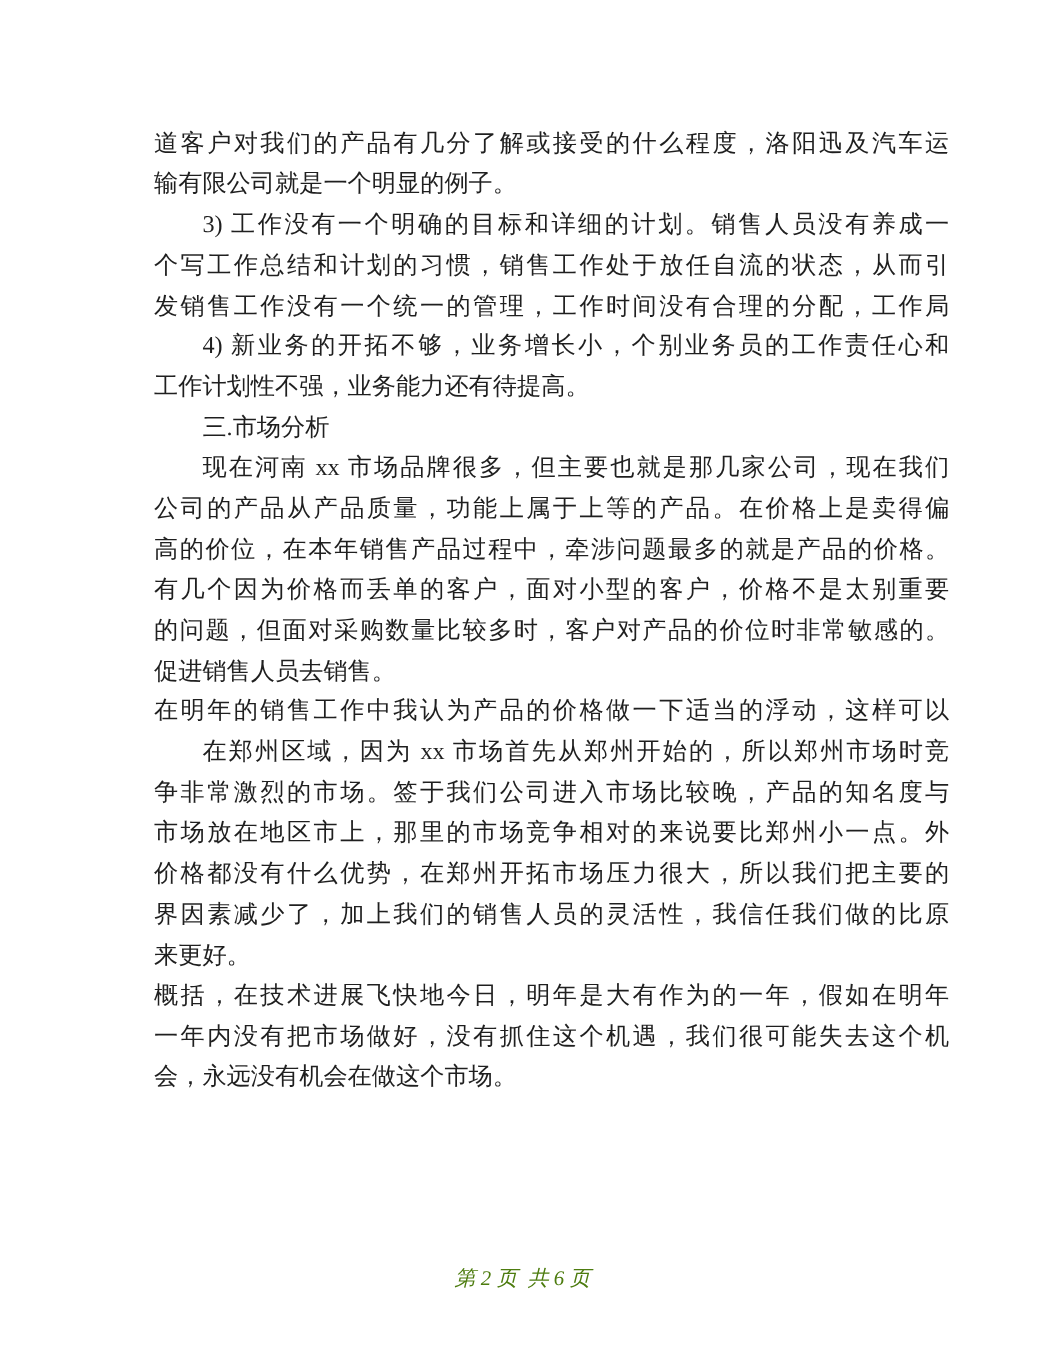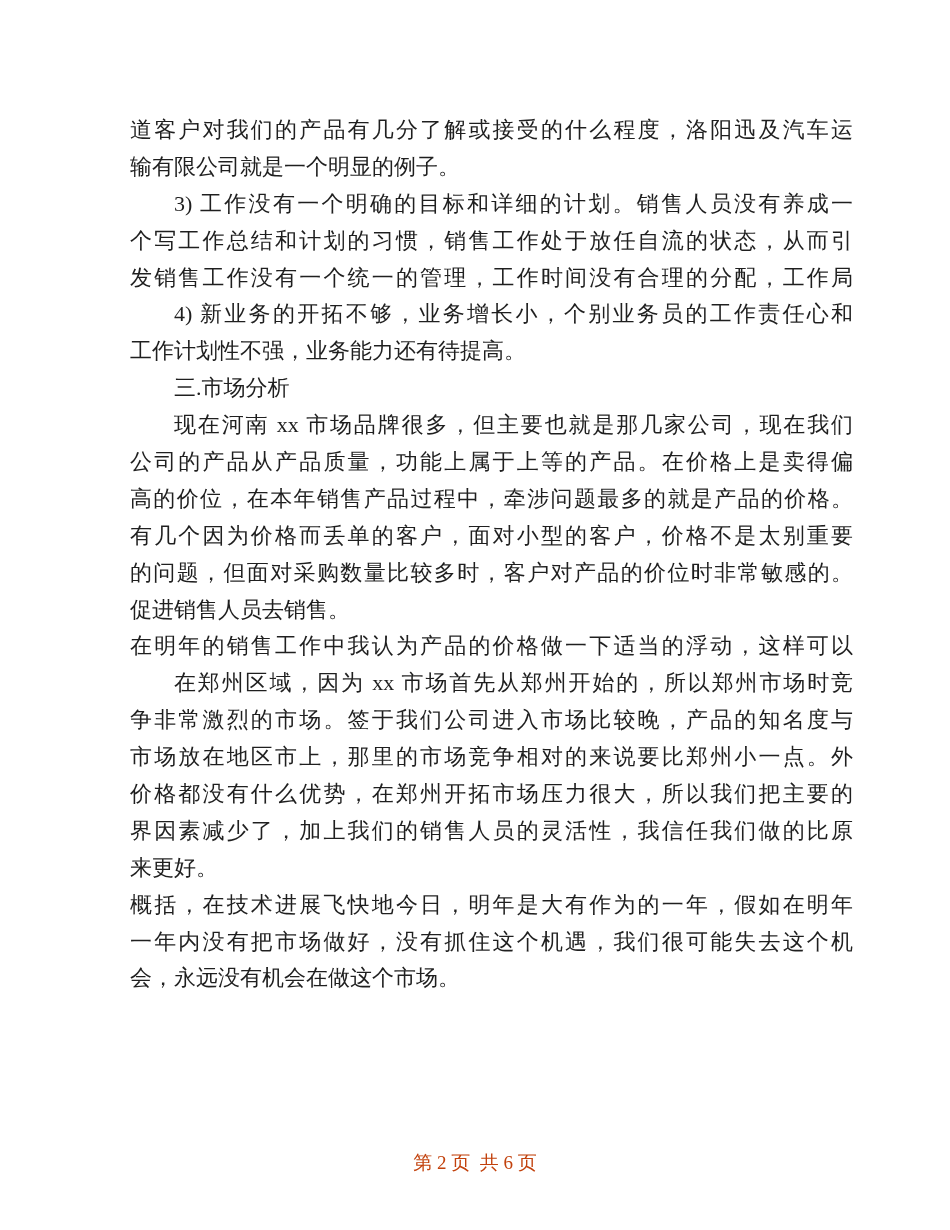--- a/index.html
+++ b/index.html
@@ -14,21 +14,21 @@
     font-family: "Liberation Serif", "DejaVu Serif", serif;
     overflow: hidden;
   }
   .page {
     position: absolute;
     inset: 0;
     background: #ffffff;
   }
   .doc {
     position: absolute;
-    left: 130px;
+    left: 140px;
     top: 112px;
     width: 723px;
     color: #1f1f1f;
     font-size: 22px;
     font-weight: 400;
   }
   .ln {
     height: 36.9px;
     line-height: 36.9px;
     white-space: nowrap;
@@ -45,22 +45,23 @@
     text-indent: 2em;
   }
   .footer {
     position: absolute;
     top: 1150px;
     left: 0;
     width: 100%;
     text-align: center;
     font-size: 19px;
     line-height: 26px;
-    color: #c2410c;
+    color: #4d7c0f;
     white-space: pre;
+    font-style: italic;
   }
 </style>
 </head>
 <body>
 
 <div class="page">
   <div class="doc">
       <div class="ln fill">道客户对我们的产品有几分了解或接受的什么程度，洛阳迅及汽车运</div>
       <div class="ln">输有限公司就是一个明显的例子。</div>
       <div class="ln indent fill">3) 工作没有一个明确的目标和详细的计划。销售人员没有养成一</div>

